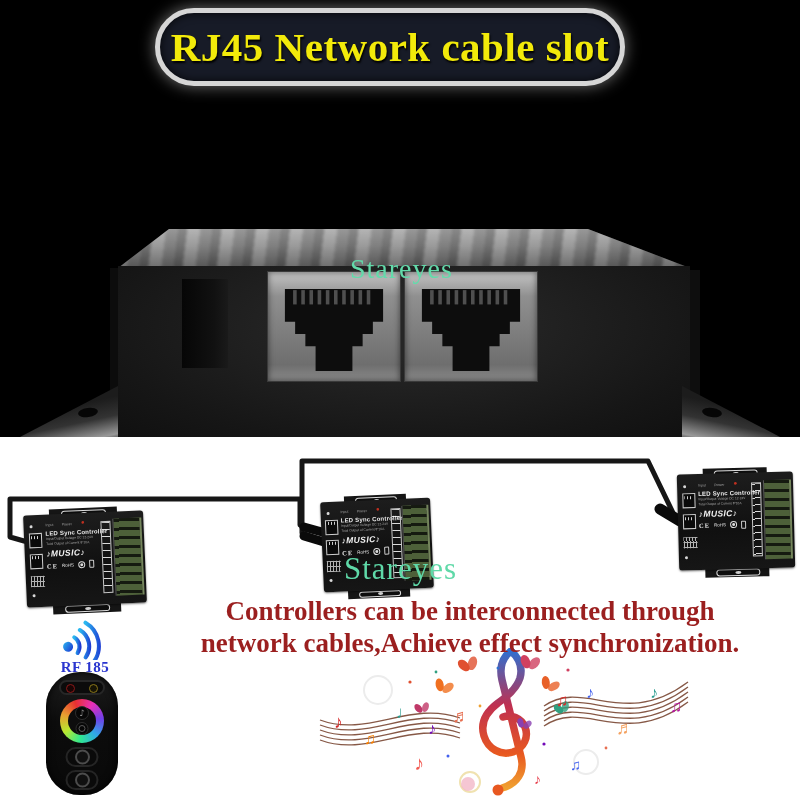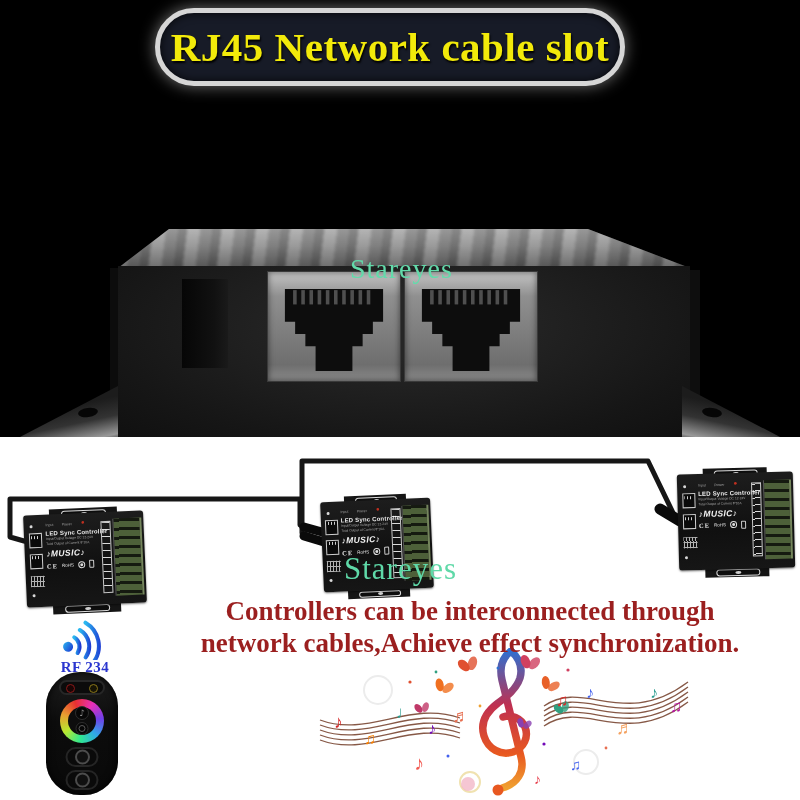--- a/index.html
+++ b/index.html
@@ -348,21 +348,21 @@
           <stop offset="1" stop-color="#1c2fd0"></stop>
       </linearGradient>
     </defs>
     <g transform="rotate(-12 16 28)">
       <circle cx="12" cy="28" r="5" fill="url(#rfg)"></circle>
       <path d="M20,20 A11,11 0 0 1 20,36" fill="none" stroke="url(#rfg)" stroke-width="4" stroke-linecap="round"></path>
       <path d="M27,14 A19,19 0 0 1 27,42" fill="none" stroke="url(#rfg)" stroke-width="4" stroke-linecap="round"></path>
       <path d="M34,8 A27,27 0 0 1 34,48" fill="none" stroke="url(#rfg)" stroke-width="4" stroke-linecap="round"></path>
     </g>
   </svg>
-  <div class="abs" id="rf-label">RF 234</div>
+  <div class="abs" id="rf-label">RF 185</div>
 
   <div class="abs" id="remote">
     <div class="pill">
       <span class="c1"></span>
       <span class="c2"></span>
     </div>
     <div class="ring"></div>
     <div class="cbtn a">
         <span>♪</span>
       </div>

